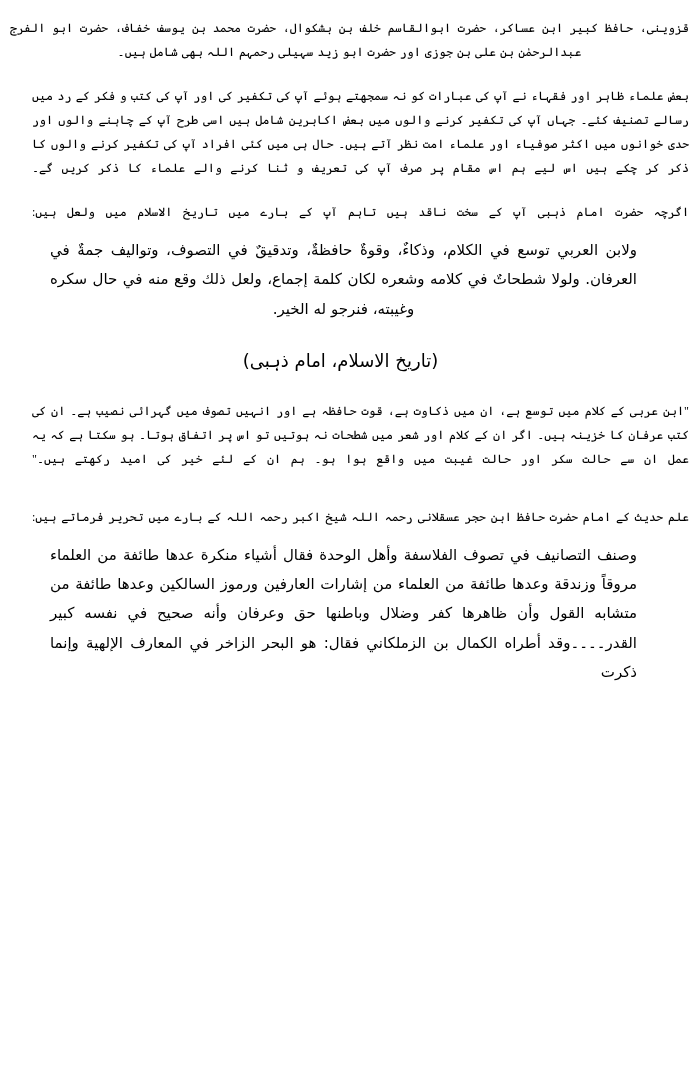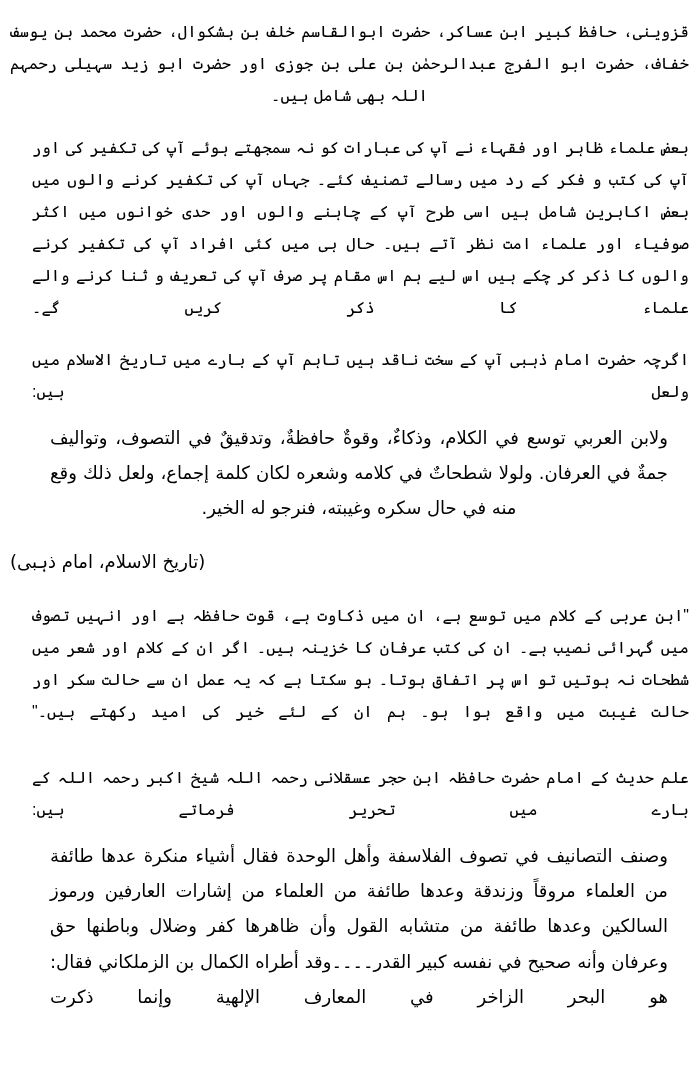--- a/index.html
+++ b/index.html
@@ -18,51 +18,51 @@
     direction: rtl;
     unicode-bidi: embed;
     box-sizing: border-box;
     width: 699px;
     height: 1071px;
     padding: 16px 10px 0 10px;
     background: #ffffff;
   }
   
   .urdu {
-    font-family: Liberation Sans, sans-serif;
-    font-size: 16px;
+    font-family: Liberation Serif, serif;
+    font-size: 12px;
     line-height: 2.0;
     text-align: justify;
     margin: 0 0 20px 0;
     word-spacing: 1px;
   }
   .last-center { text-align-last: center; }
   .last-justify { text-align-last: justify; margin-left: 22px; }
   .intro-line {
     margin-bottom: 12px;
   }
   
   .arabic {
     font-family: "DejaVu Sans", sans-serif;
-    font-size: 18px;
+    font-size: 15px;
     line-height: 1.95;
     text-align: justify;
     text-align-last: center;
-    margin: 0 21px 18px 40px;
+    margin: 0 52px 18px 40px;
     padding: 0;
   }
   .arabic.block2 {
     text-align-last: justify;
     margin-bottom: 0;
   }
   
   .citation {
     font-family: "DejaVu Sans", sans-serif;
     font-size: 18px;
-    text-align: left;
+    text-align: center;
     margin: 26px 18px 28px 0;
   }
   .quote-gap-after { margin-bottom: 34px; }
 </style>
 </head>
 <body>
 
 <div class="page">
 
   <p class="urdu last-center">قزوینی، حافظ کبیر ابن عساکر، حضرت ابوالقاسم خلف بن بشکوال، حضرت محمد بن یوسف خفاف، حضرت ابو الفرج عبدالرحمٰن بن علی بن جوزی اور حضرت ابو زید سہیلی رحمہم اللہ بھی شامل ہیں۔</p>
@@ -71,17 +71,17 @@
   <p class="urdu last-justify">بعض علماء ظاہر اور فقہاء نے آپ کی عبارات کو نہ سمجھتے ہوئے آپ کی تکفیر کی اور آپ کی کتب و فکر کے رد میں رسالے تصنیف کئے۔ جہاں آپ کی تکفیر کرنے والوں میں بعض اکابرین شامل ہیں اسی طرح آپ کے چاہنے والوں اور حدی خوانوں میں اکثر صوفیاء اور علماء امت نظر آتے ہیں۔ حال ہی میں کئی افراد آپ کی تکفیر کرنے والوں کا ذکر کر چکے ہیں اس لیے ہم اس مقام پر صرف آپ کی تعریف و ثنا کرنے والے علماء کا ذکر کریں گے۔</p>
 
   <p class="urdu last-justify intro-line">اگرچہ حضرت امام ذہبی آپ کے سخت ناقد ہیں تاہم آپ کے بارے میں تاریخ الاسلام میں ولعل ہیں:</p>
 
   <blockquote class="arabic block1">ولابن العربي توسع في الكلام، وذكاءٌ، وقوةٌ حافظةٌ، وتدقيقٌ في التصوف، وتواليف جمةٌ في العرفان. ولولا شطحاتٌ في كلامه وشعره لكان كلمة إجماع، ولعل ذلك وقع منه في حال سكره وغيبته، فنرجو له الخير.</blockquote>
 
   <p class="citation">(تاریخ الاسلام، امام ذہبی)</p>
 
   <p class="urdu last-justify quote-gap-after">"ابن عربی کے کلام میں توسع ہے، ان میں ذکاوت ہے، قوت حافظہ ہے اور انہیں تصوف میں گہرائی نصیب ہے۔ ان کی کتب عرفان کا خزینہ ہیں۔ اگر ان کے کلام اور شعر میں شطحات نہ ہوتیں تو اس پر اتفاق ہوتا۔ ہو سکتا ہے کہ یہ عمل ان سے حالت سکر اور حالت غیبت میں واقع ہوا ہو۔ ہم ان کے لئے خیر کی امید رکھتے ہیں۔"</p>
 
-  <p class="urdu last-justify intro-line">علم حدیث کے امام حضرت حافظہ ابن حجر عسقلانی رحمہ اللہ شیخ اکبر رحمہ اللہ کے بارے میں تحریر فرماتے ہیں:</p>
+  <p class="urdu last-justify intro-line">علم حدیث کے امام حضرت حافظ ابن حجر عسقلانی رحمہ اللہ شیخ اکبر رحمہ اللہ کے بارے میں تحریر فرماتے ہیں:</p>
 
   <blockquote class="arabic block2">وصنف التصانيف في تصوف الفلاسفة وأهل الوحدة فقال أشياء منكرة عدها طائفة من العلماء مروقاً وزندقة وعدها طائفة من العلماء من إشارات العارفين ورموز السالكين وعدها طائفة من متشابه القول وأن ظاهرها كفر وضلال وباطنها حق وعرفان وأنه صحيح في نفسه كبير القدر۔۔۔۔وقد أطراه الكمال بن الزملكاني فقال: هو البحر الزاخر في المعارف الإلهية وإنما ذكرت</blockquote>
 
 </div>
 
 </body></html>

